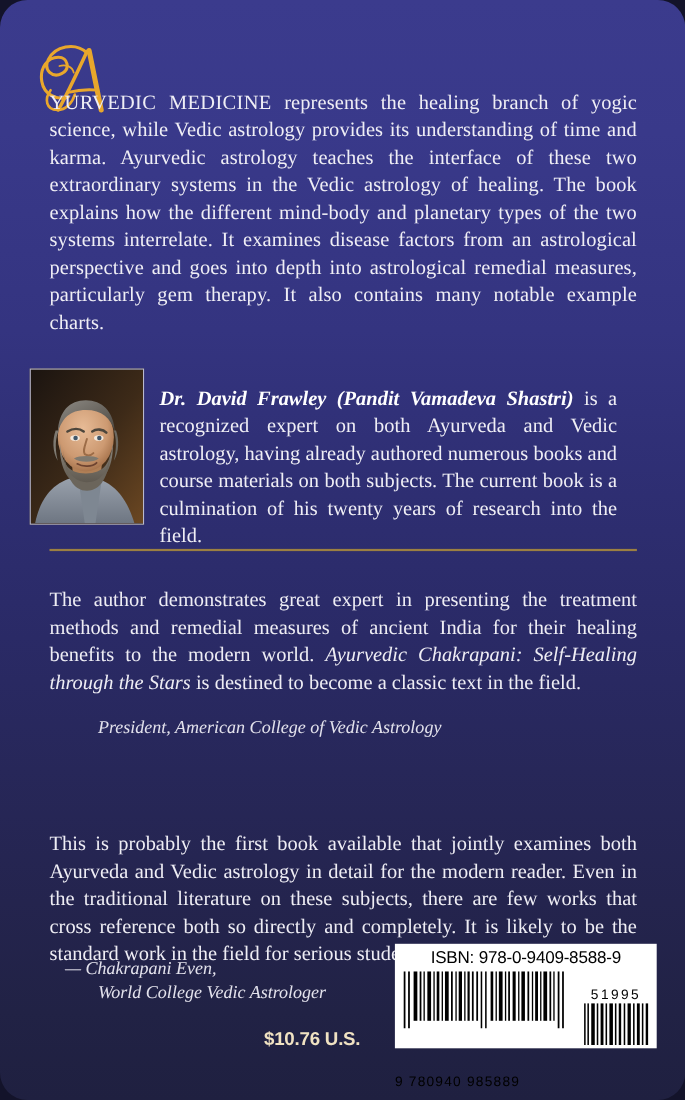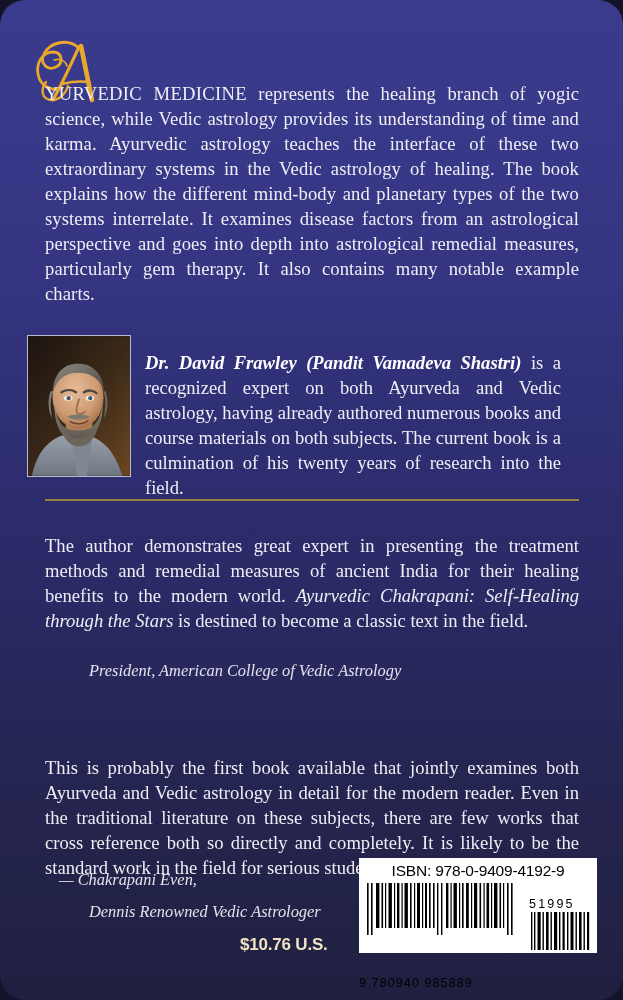--- a/index.html
+++ b/index.html
@@ -114,21 +114,21 @@
     left: 45px;
     width: 500px;
     font-style: italic;
     font-size: 16.4px;
     line-height: 21.5px;
     color: #e3e2ec;
   }
   .attrib.a1 { top: 650px; }
   .attrib.a2 { top: 869px; }
   .attrib .l1 { padding-left: 14px; }
-  .attrib .l2 { padding-left: 44px; margin-top: 10px; }
+  .attrib .l2 { padding-left: 44px; }
 
   
   .price {
     position: absolute;
     left: 240px;
     top: 935px;
     font-family: "Liberation Sans", "DejaVu Sans", sans-serif;
     font-weight: bold;
     font-size: 17px;
     letter-spacing: -0.2px;
@@ -183,21 +183,21 @@
     position: absolute;
     left: 170px;
     top: 14px;
     width: 62px;
   }
   .addon-digits {
     font-family: "Liberation Sans", "DejaVu Sans", sans-serif;
     font-size: 12.5px;
     color: #000;
     letter-spacing: 2.2px;
-    text-align: left;
+    text-align: center;
     margin-bottom: 1px;
   }
   .addon svg { display: block; width: 62px; height: 38px; }
 </style>
 </head>
 <body>
 
 <div class="page">
 
   <div class="dropcap">
@@ -290,27 +290,27 @@
   <p class="review r1"><span>The author demonstrates great expert in presenting the treatment methods and remedial measures of ancient India for their healing benefits to the modern world. </span><em>Ayurvedic Chakrapani: Self-Healing through the Stars</em><span> is destined to become a classic text in the field.</span></p>
 
   <div class="attrib a1">
     <div class="l2">President, American College of Vedic Astrology</div>
   </div>
 
   <p class="review r2"><span>This is probably the first book available that jointly examines both Ayurveda and Vedic astrology in detail for the modern reader. Even in the traditional literature on these subjects, there are few works that cross reference both so directly and completely. It is likely to be the standard work in the field for serious students for years to come.</span></p>
 
   <div class="attrib a2">
     <div class="l1">— Chakrapani Even,</div>
-    <div class="l2">Dennis Renowned Vedic Astrologer</div>
+    <div class="l2">World College Vedic Astrologer</div>
   </div>
 
   <div class="price">$10.76 U.S.</div>
 
   <div class="barcode-panel">
-    <div class="isbn-line">ISBN: 978-0-9409-4192-9</div>
+    <div class="isbn-line">ISBN: 978-0-9409-8588-9</div>
     <div class="bars-row">
 
       <div class="ean-main">
         <svg viewBox="0 0 150 52" xmlns="http://www.w3.org/2000/svg" aria-hidden="true" preserveAspectRatio="none">
           <rect width="150" height="52" fill="#ffffff"></rect>
           <g fill="#000000">
             <rect x="2" y="0" width="1.6" height="52"></rect>
             <rect x="6" y="0" width="1.6" height="52"></rect>
             <rect x="11" y="0" width="3.4" height="45"></rect>
             <rect x="16.5" y="0" width="1.6" height="45"></rect>

